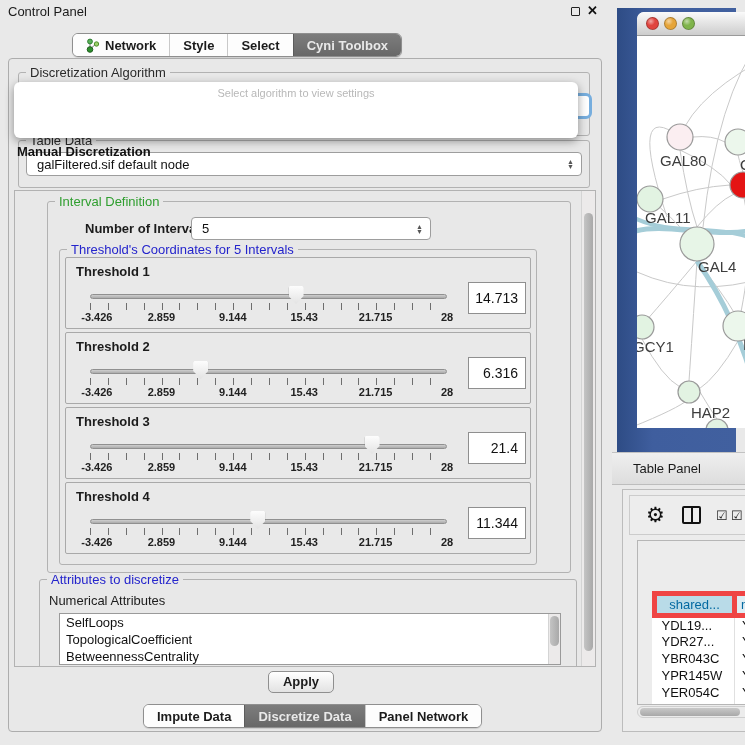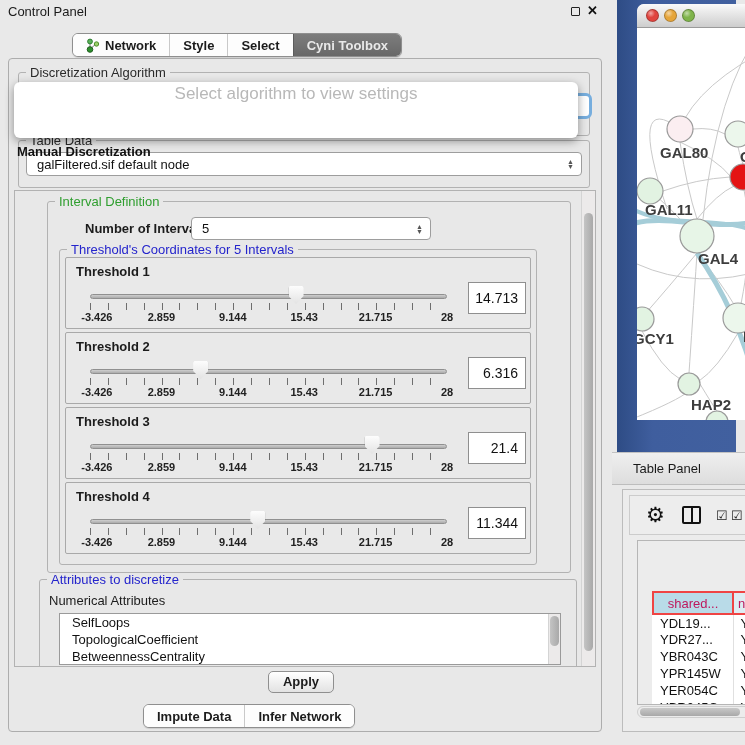--- a/index.html
+++ b/index.html
@@ -28,21 +28,21 @@
   .t-black { color:#2a2a2a; } .t-green { color:#2f9e2f; } .t-blue { color:#2424cc; }
 
   .combo { position:absolute; background:#fff; border:1px solid #9d9d9d; border-radius:4px; height:24px;
            display:flex; align-items:center; padding-left:10px; font-size:13px; color:#111; }
   .stepper { position:absolute; right:7px; top:50%; transform:translateY(-50%); display:flex; flex-direction:column;
              align-items:center; color:#555; font-size:7px; line-height:5px; }
 
   
   .popup { position:absolute; left:14px; top:82px; width:564px; height:56px; background:#fff; border-radius:6px;
            box-shadow:0 3px 10px rgba(0,0,0,.4); z-index:30; padding-top:3px; }
-  .popup .prompt { text-align:center; color:#b8b8b8; font-size:17px; height:18px; line-height:17px; }
+  .popup .prompt { text-align:center; color:#b8b8b8; font-size:11px; height:18px; line-height:17px; }
   .popup .opt { font-size:13px; color:#111; height:17px; line-height:17px; padding-left:3px; }
   .popup .opt.bold { font-weight:bold;margin-top:40px; }
 
   .focus-ring { position:absolute; left:552px; top:93px; width:40px; height:26px; border:3px solid #77aede;
                 border-radius:6px; background:#fff; z-index:20; }
 
   
   .scrollpanel { position:absolute; left:14px; top:190px; width:582px; height:477px; border:1px solid #b2b2b2; background:#e8e8e8; overflow:hidden; }
   .vscroll { position:absolute; background:#eceaea; border-left:1px solid #d4d4d4; }
   .vthumb  { position:absolute; left:2px; width:9px; border-radius:5px; background:linear-gradient(90deg,#c4c4c4,#a9a9a9); }
@@ -55,47 +55,47 @@
            clip-path:polygon(8% 0,92% 0,100% 10%,100% 55%,50% 100%,0 55%,0 10%);
            filter:drop-shadow(0 0 1px #777); }
   .ticks { position:absolute; left:24px; top:45px; width:358px; height:7px;
            background:repeating-linear-gradient(to right,#6e6e6e 0 1px,transparent 1px calc(100%/20)); }
   .tick-labels { position:absolute; left:24px; top:53px; width:357px; height:13px; }
   .tick-labels span { position:absolute; transform:translateX(-50%); font-size:11px; font-weight:bold; color:#222; white-space:nowrap; }
   .valbox { position:absolute; left:402px; top:24px; width:58px; height:32px; background:#fff; border:1px solid #8f8f8f;
             font-size:14px; text-align:right; padding:7px 7px 0 0; color:#111; }
 
   .attr-list { position:absolute; background:#fff; border:1px solid #9a9a9a; overflow:hidden; }
-  .attr-list .li { font-size:13px; color:#111; height:17px; line-height:17px; padding-left:12px; }
+  .attr-list .li { font-size:13px; color:#111; height:17px; line-height:17px; padding-left:6px; }
 
   .button { position:absolute; height:22px; background:linear-gradient(#ffffff,#e2e2e2); border:1px solid #8f8f8f;
             border-radius:5px; font-size:13px; font-weight:600; color:#1b1b1b; text-align:center; line-height:20px; }
 
   
   #right { position:absolute; left:612px; top:0; width:133px; height:745px; background:#e9e9e9; }
-  .desktop { position:absolute; left:5px; top:0; width:119px; height:452px;
-             background:linear-gradient(90deg,#2e4c85,#3f5e9e 30%,#41609f);font-weight:bold; }
+  .desktop { position:absolute; left:5px; top:8px; width:119px; height:452px;
+             background:linear-gradient(90deg,#2e4c85,#3f5e9e 30%,#41609f); }
   .netwin { position:absolute; left:20px; top:4px; width:120px; height:416px; background:#fff; border-radius:7px 7px 0 0; overflow:hidden; }
   .netwin .bar { position:absolute; left:0; top:0; width:100%; height:24px; background:linear-gradient(#fafafa,#cdcdcd);
                  border-bottom:1px solid #9a9a9a; border-radius:7px 7px 0 0; }
   .light { position:absolute; top:5px; width:13px; height:13px; border-radius:50%; border:1px solid rgba(0,0,0,.25); }
   .net-canvas { position:absolute; left:0; top:25px; width:120px; height:391px; }
 
   .tp-header { position:absolute; left:0; top:452px; width:133px; height:33px; background:linear-gradient(#efefef,#dddddd);
                border-top:1px solid #c2c2c2; border-bottom:1px solid #bdbdbd;text-align:right; }
   .tp-header .t { position:absolute; left:21px; top:8px; font-size:13px; color:#1a1a1a; }
   .tp-inner { position:absolute; left:10px; top:489px; width:130px; height:243px; border:1px solid #bcbcbc; background:#ececec; }
   .tp-toolbar { position:absolute; left:6px; top:5px; width:120px; height:40px; background:#ededed; border:1px solid #cccccc; }
   .gear { position:absolute; left:16px; top:5px; font-size:21px; color:#111; line-height:28px; }
   .split-ic { position:absolute; left:52px; top:10px; width:19px; height:18px; border:2px solid #111; border-radius:2px; }
   .split-ic:before { content:""; position:absolute; left:7px; top:0; width:2px; height:14px; background:#111; }
   .chk { position:absolute; top:12px; font-size:13px; color:#222; }
 
   table.tp { position:absolute; left:14px; top:50px; width:120px; border-collapse:collapse; background:#fff; table-layout:fixed; }
-  table.tp th { height:22px; font-size:13px; font-weight:normal; color:#be185d; border:2px solid #ef4444; }
+  table.tp th { height:22px; font-size:13px; font-weight:normal; color:#0369a1; border:5px solid #ef4444; }
   table.tp th.c1 { width:80px; background:#b9dbe8; }
   table.tp th.c2 { width:60px; background:#dfedf3; text-align:left; padding-left:4px; }
   table.tp td { height:17px; font-size:13px; color:#111; padding-left:7px; border-right:1px solid #e0e0e0; white-space:nowrap; overflow:hidden; }
   .tp-clip { position:absolute; left:14px; top:50px; width:119px; height:165px; overflow:hidden; border:1px solid #b6b6b6; }
   .hscroll { position:absolute; left:14px; top:216px; width:119px; height:12px; background:#ececec; border:1px solid #cfcfcf; border-radius:6px; }
   .hthumb { position:absolute; left:2px; top:1px; width:100px; height:8px; border-radius:4px; background:linear-gradient(#c9c9c9,#a8a8a8); }
 
   svg text { font-family:"Liberation Sans",sans-serif; }
 </style>
 </head>
@@ -249,22 +249,25 @@
       </div>
       </div>
   </div>
 
   <div class="button" style="left:268px; top:671px; width:66px;">Apply</div>
 
   <div class="seg" style="left:143px; top:704px;" id="bottomTabs">
       <div class="item">
         <span>Impute Data</span>
       </div>
-      <div class="item">
-        <span>Infer Network</span>
+      <div class="item sel">
+        <span>Discretize Data</span>
+      </div>
+      <div class="item">
+        <span>Panel Network</span>
       </div>
     </div>
 </div>
 
 <div id="right">
   <div class="desktop">
     <div class="netwin">
       <div class="bar">
         <span class="light" style="left: 9px; background: radial-gradient(circle at 35% 30%, rgba(255, 255, 255, 0.533), transparent 40%), rgb(224, 68, 62);" id="tl0"></span>
         <span class="light" style="left: 27px; background: radial-gradient(circle at 35% 30%, rgba(255, 255, 255, 0.533), transparent 40%), rgb(230, 165, 58);" id="tl1"></span>

